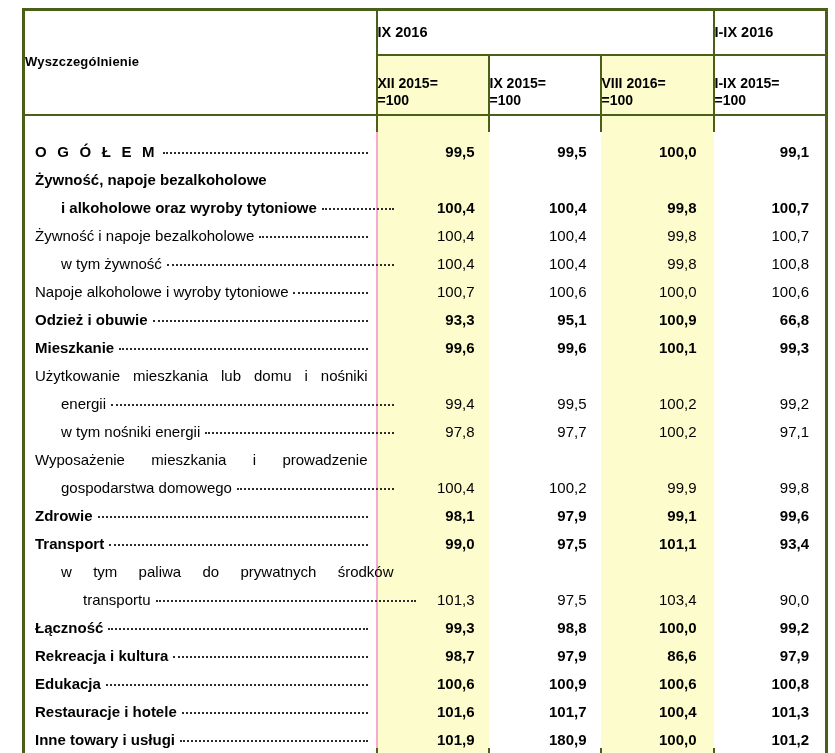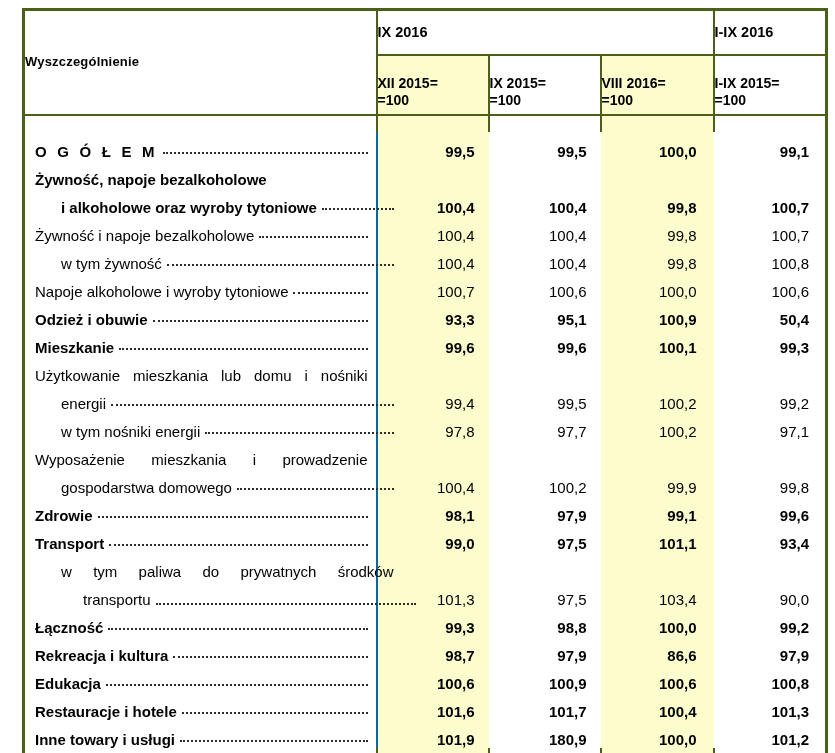--- a/index.html
+++ b/index.html
@@ -69,21 +69,21 @@
   tbody td {
     border: none;
     padding: 0;
     font-size: 15px;
     vertical-align: bottom;
     background: #ffffff;
   }
   tbody td.tint { background: #fcfccc; }
 
   td.label-cell {
-    border-right: 2px solid #0369a1;
+    border-right: 2px solid #f9a8d4;
     padding: 0 8px 0 10px;
     text-align: left;
   }
   td.val {
     text-align: right;
     padding: 0 14px 0 4px;
     white-space: nowrap;
     font-variant-numeric: tabular-nums;
   }
   td.val.v3 { padding-right: 17px; }
@@ -120,21 +120,21 @@
   
   .just {
     text-align: justify;
     text-align-last: justify;
     white-space: normal;
     display: block;
     width: 100%;
   }
 
   .indent1 { padding-left: 26px; }
-  .indent2 { padding-left: 48px; align-items: flex-end; }
+  .indent2 { padding-left: 48px; }
 
   .ogolem { letter-spacing: 3.2px; }
 </style>
 </head>
 <body>
 
 <div class="table-wrap">
   <table class="gus">
     <colgroup>
       <col class="c-label">
@@ -252,21 +252,21 @@
         <tr class="r bold">
           <td class="label-cell">
             <span class="lead">
               <span class="txt">Odzież i obuwie</span>
               <span class="dots"></span>
             </span>
           </td>
           <td class="val v1 tint">93,3</td>
           <td class="val v2">95,1</td>
           <td class="val v3 tint">100,9</td>
-          <td class="val v4">50,4</td>
+          <td class="val v4">66,8</td>
         </tr>
         <tr class="r bold">
           <td class="label-cell">
             <span class="lead">
               <span class="txt">Mieszkanie</span>
               <span class="dots"></span>
             </span>
           </td>
           <td class="val v1 tint">99,6</td>
           <td class="val v2">99,6</td>

